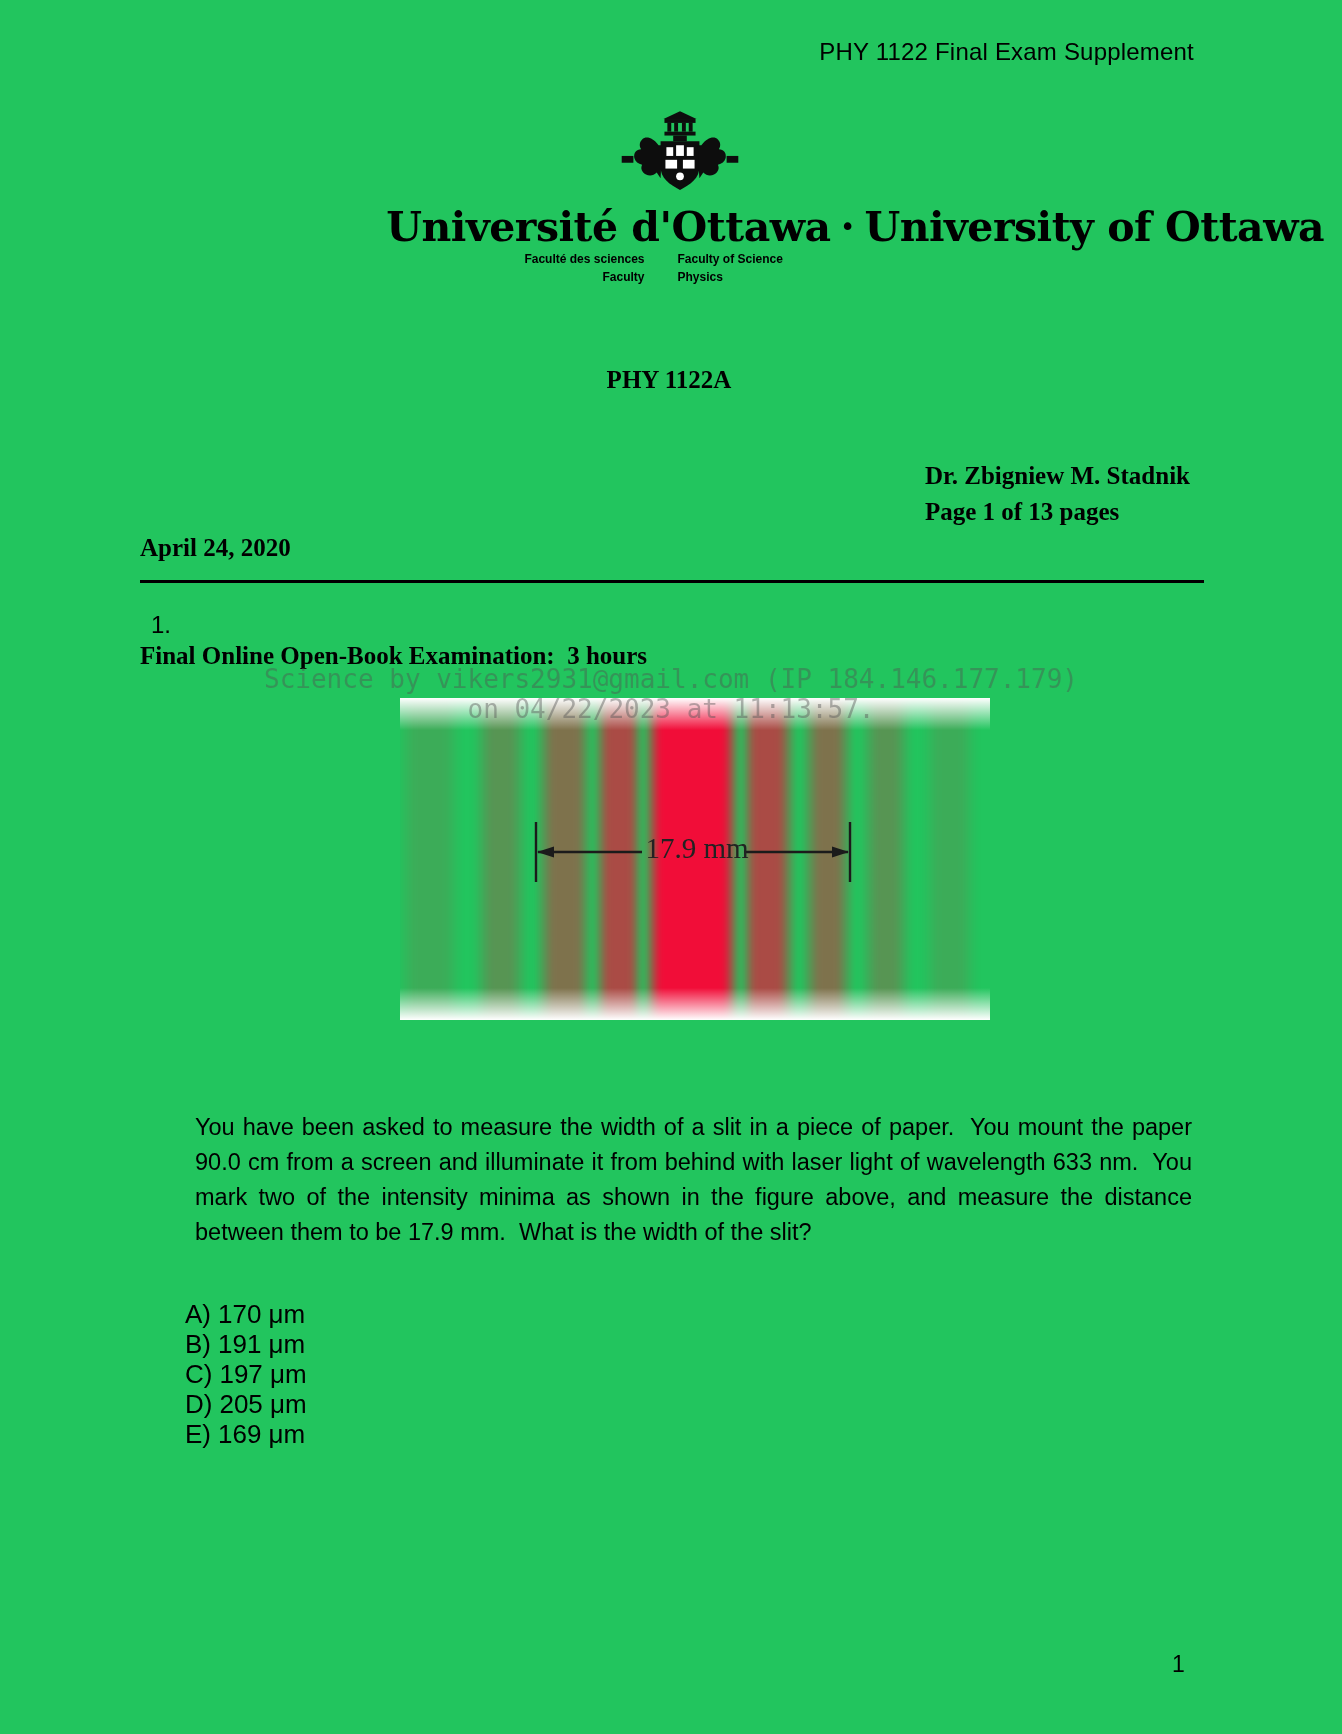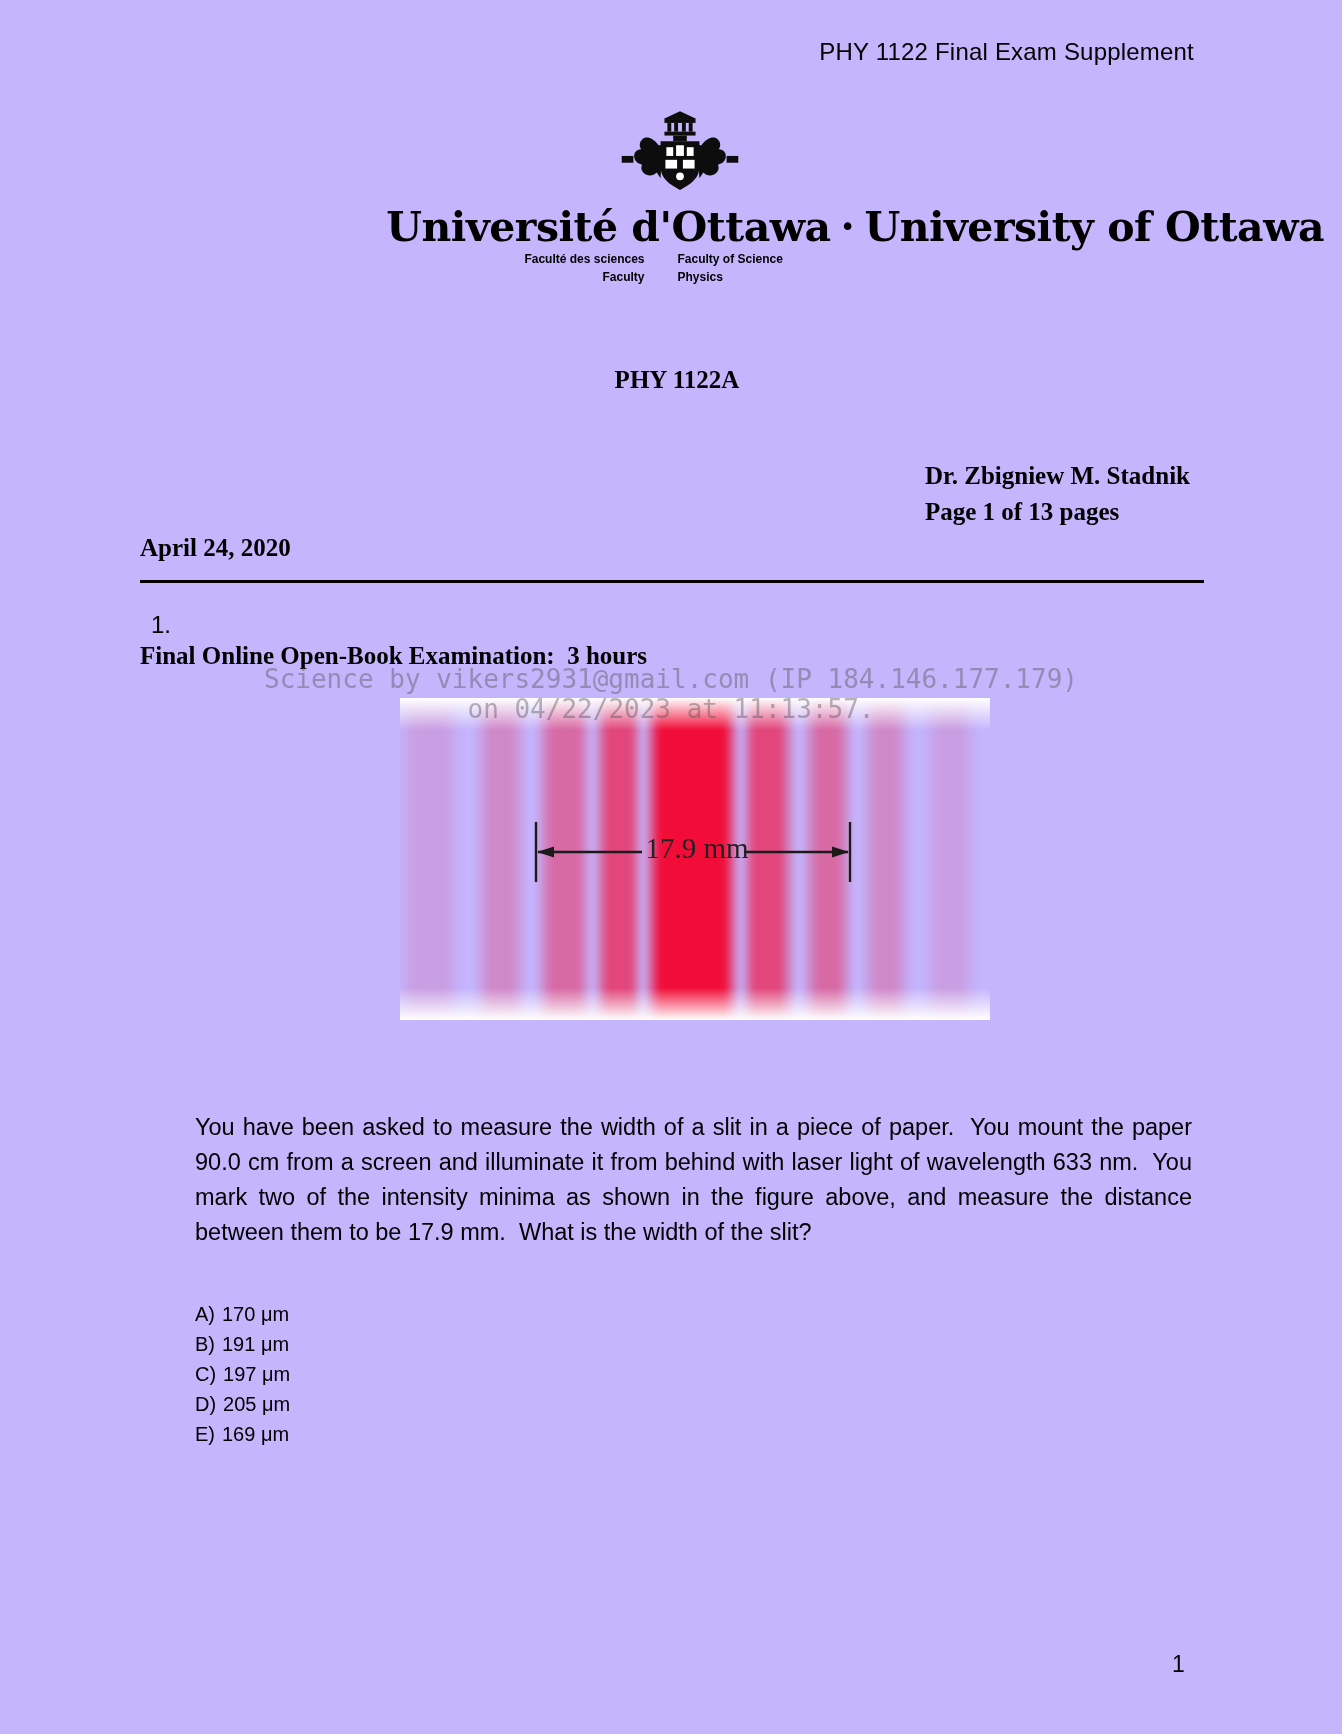--- a/index.html
+++ b/index.html
@@ -1,34 +1,34 @@
 <!DOCTYPE html>
 <html><head>
 <meta charset="utf-8">
 <style>
   html,body{margin:0;padding:0;background:#fff;}
   .page{
-    position:relative;width:1342px;height:1734px;background:#c4b5fd;
+    position:relative;width:1342px;height:1734px;background:#22c55e;
     font-family:"Liberation Sans",sans-serif;color:#000;overflow:hidden;
   }
   .top-header{
     position:absolute;top:38px;right:148px;font-size:24px;letter-spacing:.2px;
   }
   .crest{position:absolute;left:612px;top:108px;width:136px;height:92px;}
   .wordmark{
     position:absolute;left:0;top:203px;width:1324px;text-align:right;
     font-family:"DejaVu Serif",serif;font-size:41px;font-weight:600;letter-spacing:-.5px;white-space:nowrap;
   }
   .wordmark .dot{margin:0 10px;font-weight:700;}
   .faculty{position:absolute;top:250px;left:0;width:1322px;display:flex;justify-content:center;
     font-size:12px;font-weight:bold;line-height:18px;}
   .faculty .col-fr{width:330px;text-align:right;padding-right:17px;}
   .faculty .col-en{width:330px;text-align:left;padding-left:16px;}
   .course-code{
-    position:absolute;top:366px;left:14px;width:1326px;text-align:center;
+    position:absolute;top:366px;left:6px;width:1326px;text-align:center;
     font-family:"Liberation Serif",serif;font-weight:bold;font-size:25px;
   }
   .info-left{position:absolute;left:140px;top:458px;font-family:"Liberation Serif",serif;
     font-weight:bold;font-size:25px;line-height:36px;white-space:pre-wrap;}
   .info-right{position:absolute;right:152px;top:458px;text-align:left;
     font-family:"Liberation Serif",serif;font-weight:bold;font-size:25px;line-height:36px;}
   .rule{position:absolute;left:140px;top:572px;width:1064px;height:0;border:none;border-top:3px solid #000;}
   .question-number{position:absolute;left:151px;top:611px;font-size:24px;}
   .watermark{
     position:absolute;left:0;top:664px;width:1342px;text-align:center;z-index:5;
@@ -56,21 +56,21 @@
   }
   .dim-arrow{position:absolute;left:490px;top:814px;width:380px;height:76px;z-index:6;}
   .dim-label{
     position:absolute;left:697px;top:832px;transform:translateX(-50%);z-index:7;
     font-family:"Liberation Serif",serif;font-size:29px;color:#222;white-space:nowrap;
   }
   .question-text{
     position:absolute;left:195px;top:1110px;width:997px;
     font-size:23.5px;line-height:35px;text-align:justify;white-space:pre-wrap;
   }
-  .options{position:absolute;left:195px;top:1299px;font-size:20px;line-height:30px;}
+  .options{position:absolute;left:185px;top:1299px;font-size:26px;line-height:30px;}
   .options .opt-label{display:inline-block;margin-right:7px;}
   .footer-page-number{position:absolute;left:1172px;top:1651px;font-size:23px;}
 </style>
 </head>
 <body>
 
 <div class="page">
 
   <div class="top-header">PHY 1122 Final Exam Supplement</div>
 

